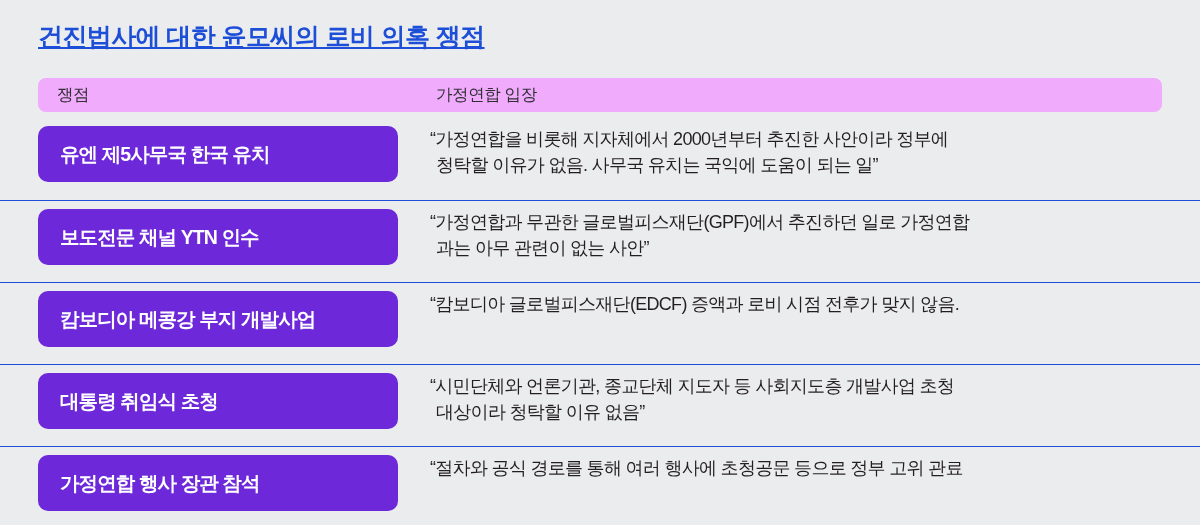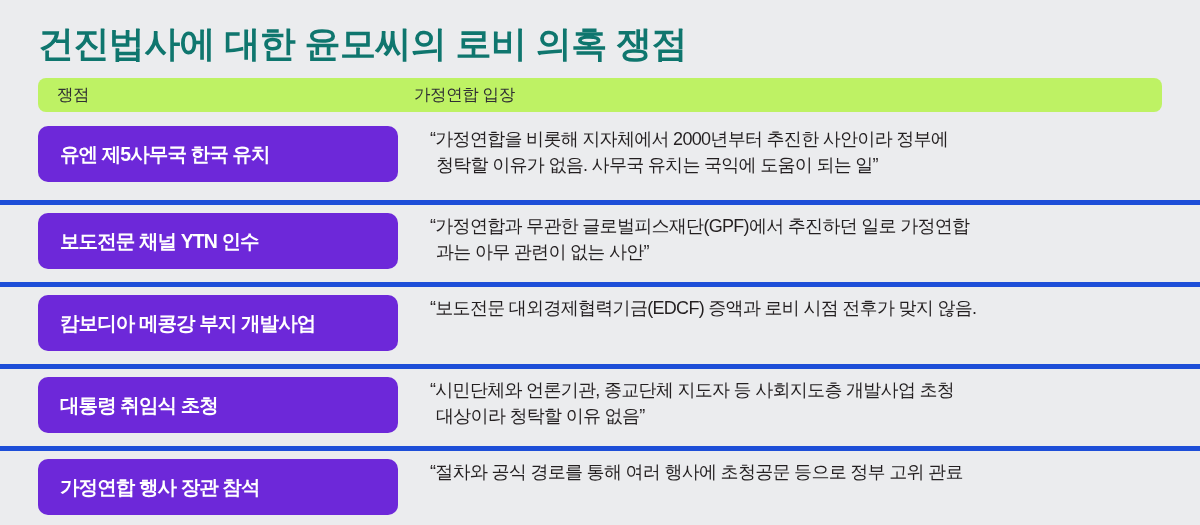--- a/index.html
+++ b/index.html
@@ -18,64 +18,65 @@
     position: absolute;
     left: 0; top: 0;
     width: 1200px;
     height: 525px;
     background: #ebecee;
   }
   .title {
     position: absolute;
     left: 38px;
     top: 20px;
-    font-size: 36px;
+    font-size: 25px;
     font-weight: bold;
-    color: #0f766e;
+    color: #1d4ed8;
     letter-spacing: -0.6px;
     white-space: nowrap;
+    text-decoration: underline;
   }
   .header-bar {
     position: absolute;
     left: 38px;
     top: 78px;
     width: 1124px;
     height: 34px;
-    background: #bef264;
+    background: #f0abfc;
     border-radius: 8px;
   }
   .header-issue {
     position: absolute;
     left: 19px;
     top: 6px;
     font-size: 16.5px;
     color: #2f2f33;
     letter-spacing: -0.4px;
   }
   .header-stance {
     position: absolute;
-    left: 376px;
+    left: 398px;
     top: 6px;
     font-size: 16.5px;
     color: #2f2f33;
     letter-spacing: -0.4px;
   }
   .rows {
     position: absolute;
     left: 0;
     top: 118px;
     width: 1200px;
   }
   .row {
     position: relative;
     height: 82px;
     box-sizing: border-box;
   }
   .row + .row {
-    border-top: 5px solid #1d4ed8;
+    border-top: 1px solid #1d4ed8;
   }
   .row-inner {
     position: absolute;
     left: 38px;
     right: 38px;
     top: 0;
     bottom: 0;
   }
   .pill {
     position: absolute;
@@ -152,21 +153,21 @@
         </div>
       </div>
     </div>
 
     <div class="row">
       <div class="row-inner">
         <div class="pill">
           <span class="pill-label">캄보디아 메콩강 부지 개발사업</span>
         </div>
         <div class="stance">
-          <span class="ln">“보도전문 대외경제협력기금(EDCF) 증액과 로비 시점 전후가 맞지 않음.</span>
+          <span class="ln">“캄보디아 글로벌피스재단(EDCF) 증액과 로비 시점 전후가 맞지 않음.</span>
         </div>
       </div>
     </div>
 
     <div class="row">
       <div class="row-inner">
         <div class="pill">
           <span class="pill-label">대통령 취임식 초청</span>
         </div>
         <div class="stance">

